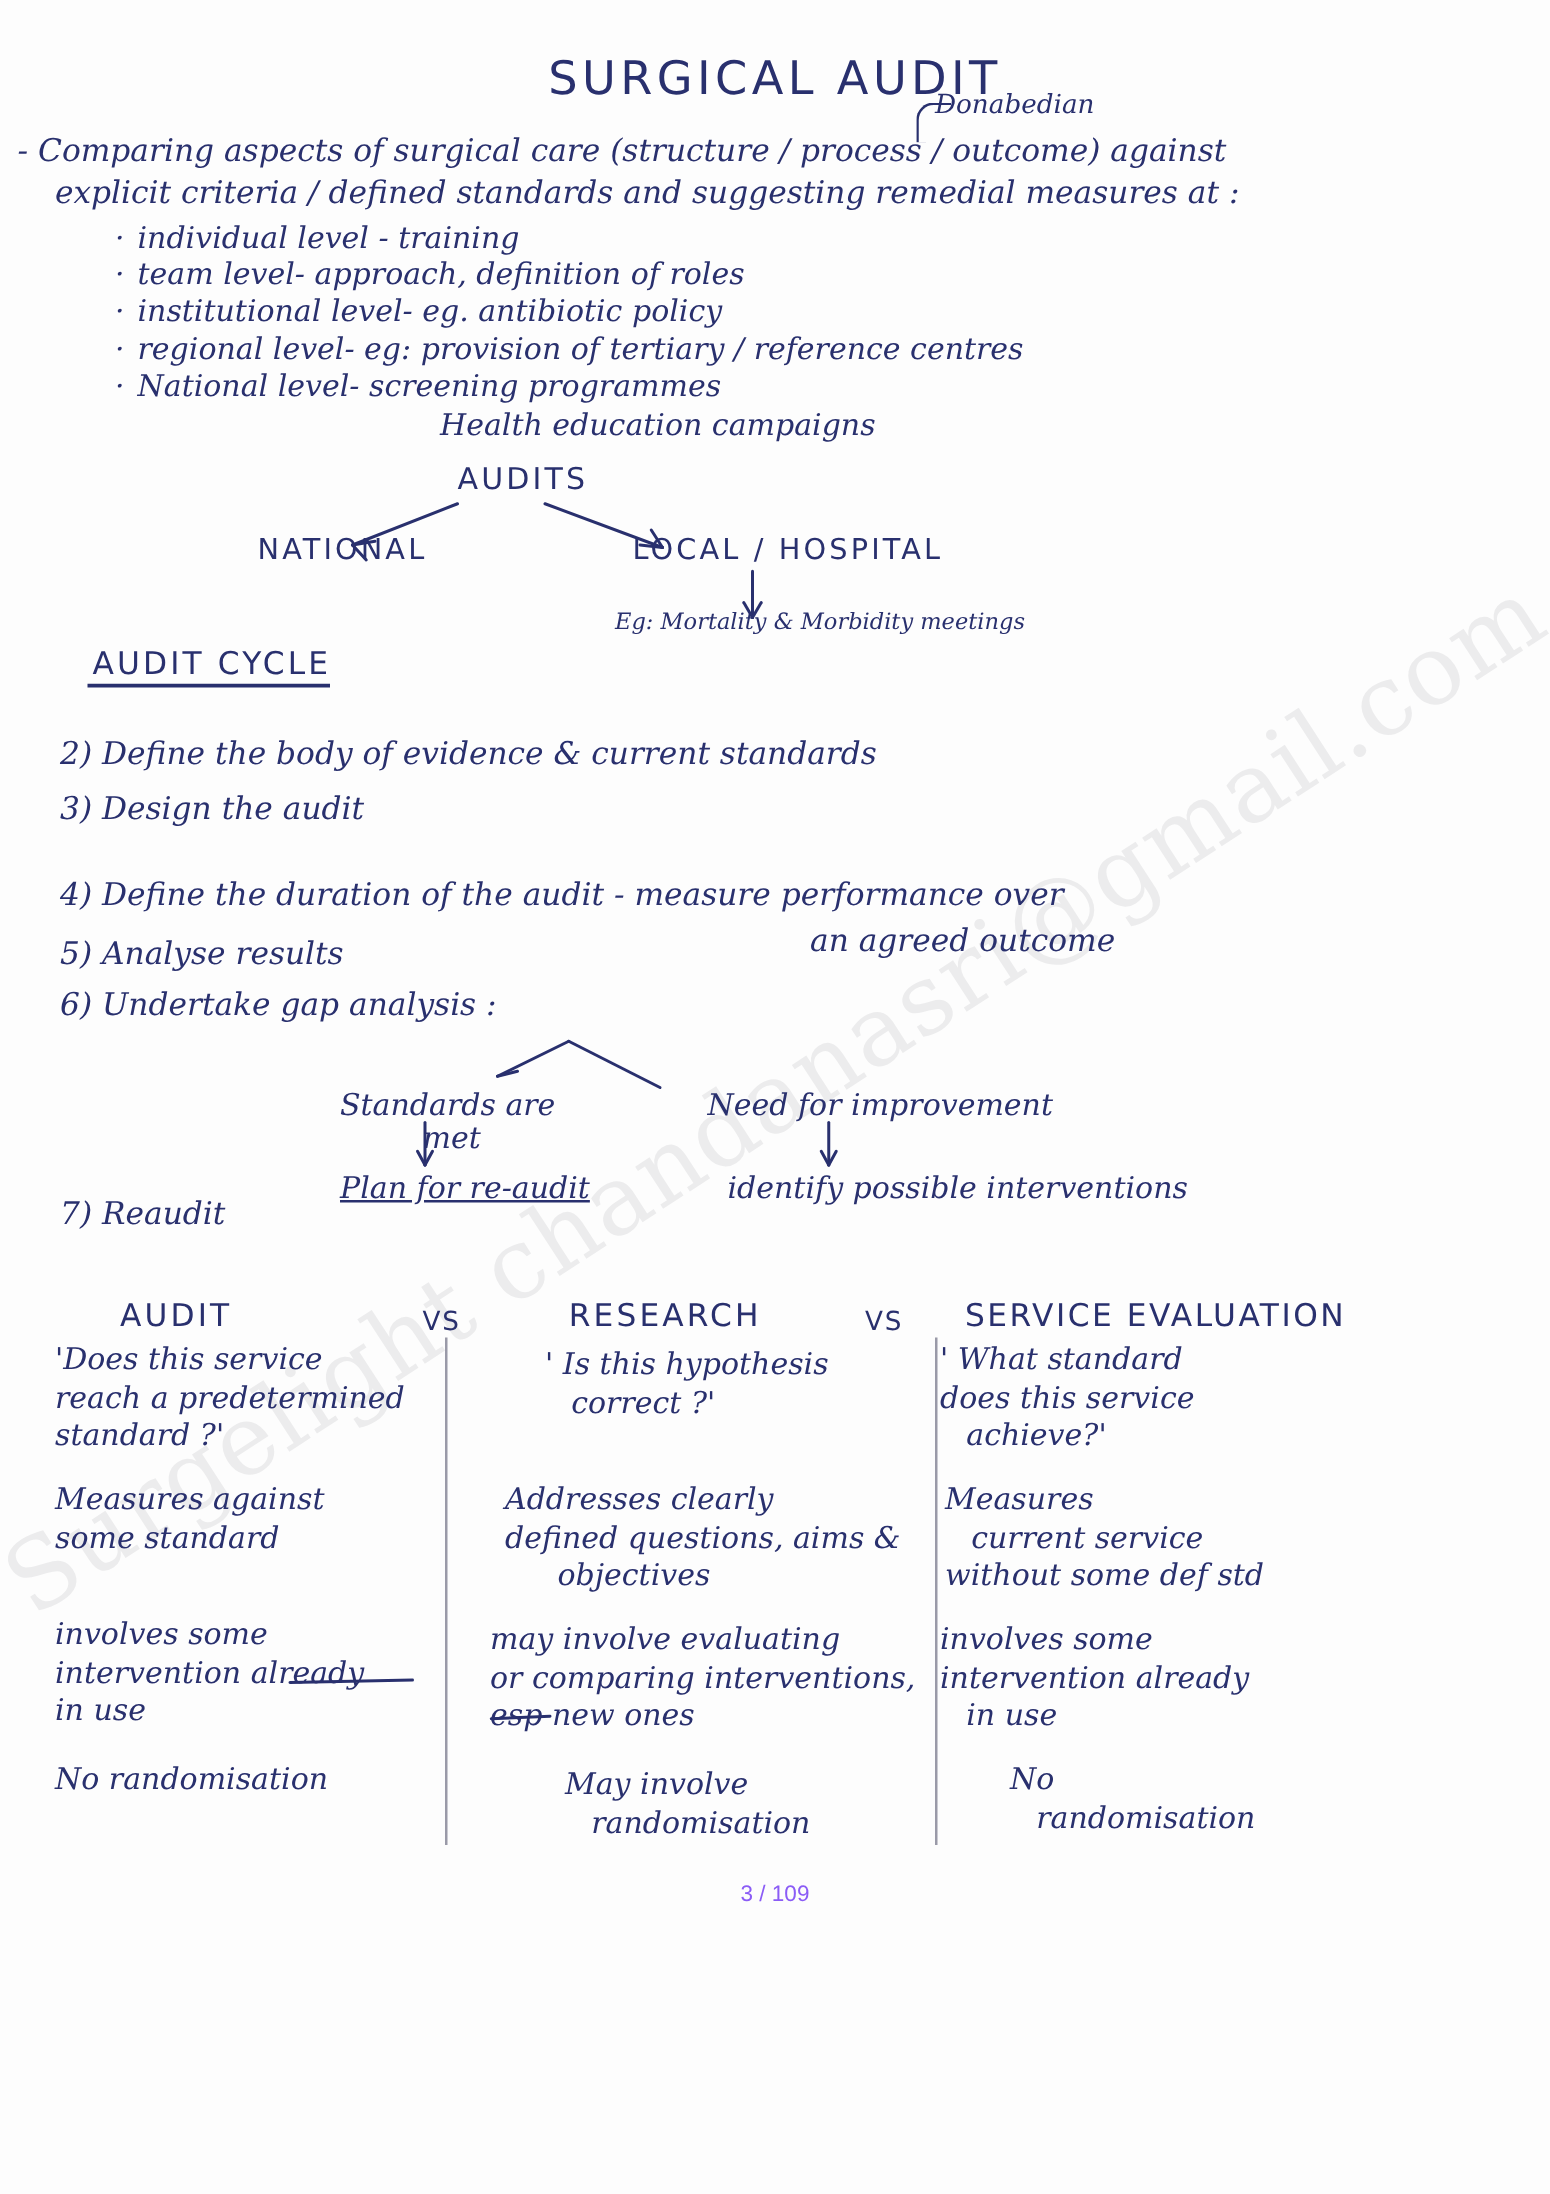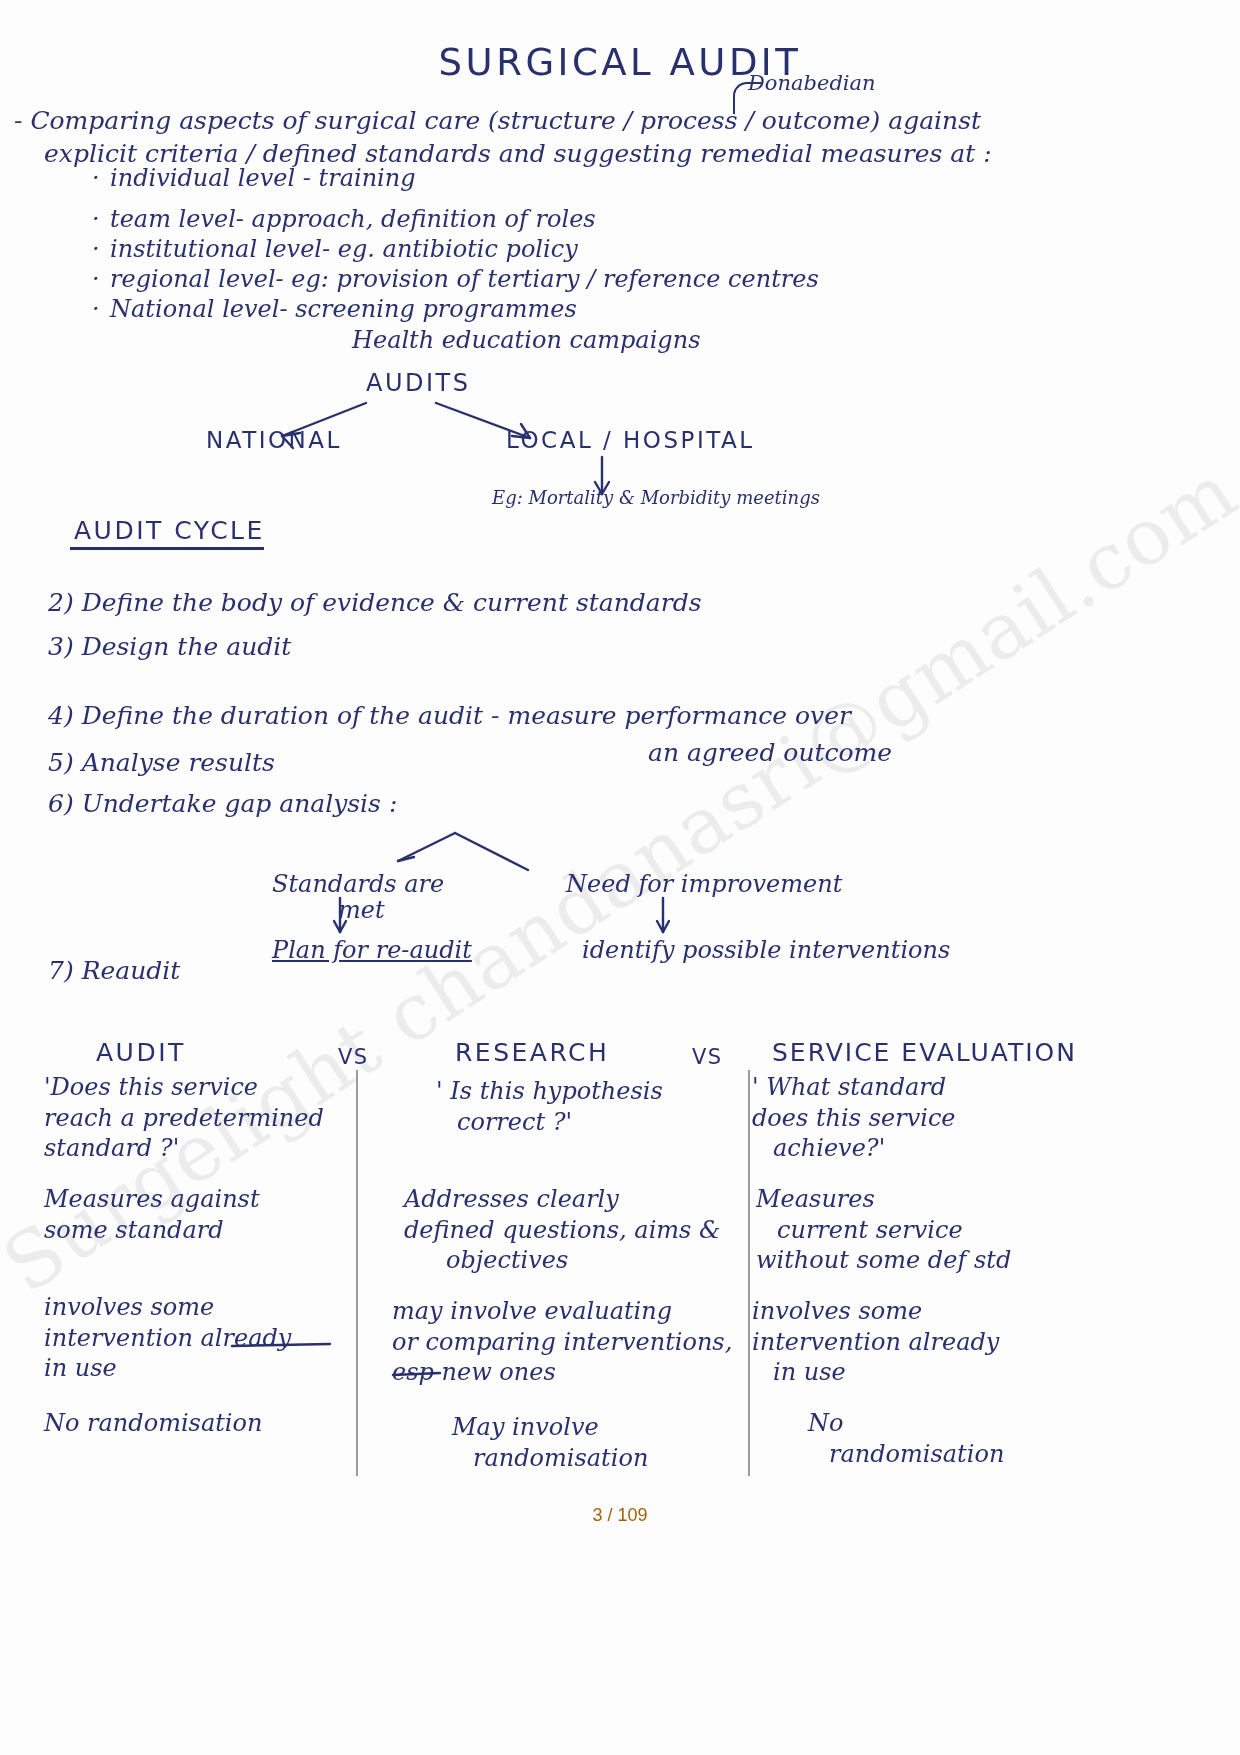--- a/index.html
+++ b/index.html
@@ -83,21 +83,21 @@
   }
 
   
   #intro-l1 { left: 14px;  top: 108px; font-size: 25px; }
   #intro-l2 { left: 44px;  top: 141px; font-size: 25px; }
 
   
   .lvl { font-size: 24px; left: 92px; }
   .lvl .dot { display:inline-block; width: 18px; }
 
-  #lvl1 { top: 166px; }
+  #lvl1 { top: 178px; }
   #lvl2 { top: 207px; }
   #lvl3 { top: 237px; }
   #lvl4 { top: 267px; }
   #lvl5 { top: 297px; }
   #lvl5b { left: 352px; top: 328px; font-size: 24px; }
 
   
   #audits-node  { left: 366px; top: 371px; font-size: 24px; }
   #audits-nat   { left: 206px; top: 428px; font-size: 23px; }
   #audits-loc   { left: 506px; top: 428px; font-size: 23px; }
@@ -191,21 +191,21 @@
 
   
   #footer {
     position: absolute;
     left: 0; right: 0;
     top: 1505px;
     text-align: center;
     font-family: "Liberation Sans", sans-serif;
     font-style: normal;
     font-size: 18px;
-    color: #a16207;
+    color: #8b5cf6;
     z-index: 3;
   }
 </style>
 </head>
 <body>
 
 <div id="page">
 
   <div class="watermark">Surgelight  chandanasri@gmail.com</div>
 

